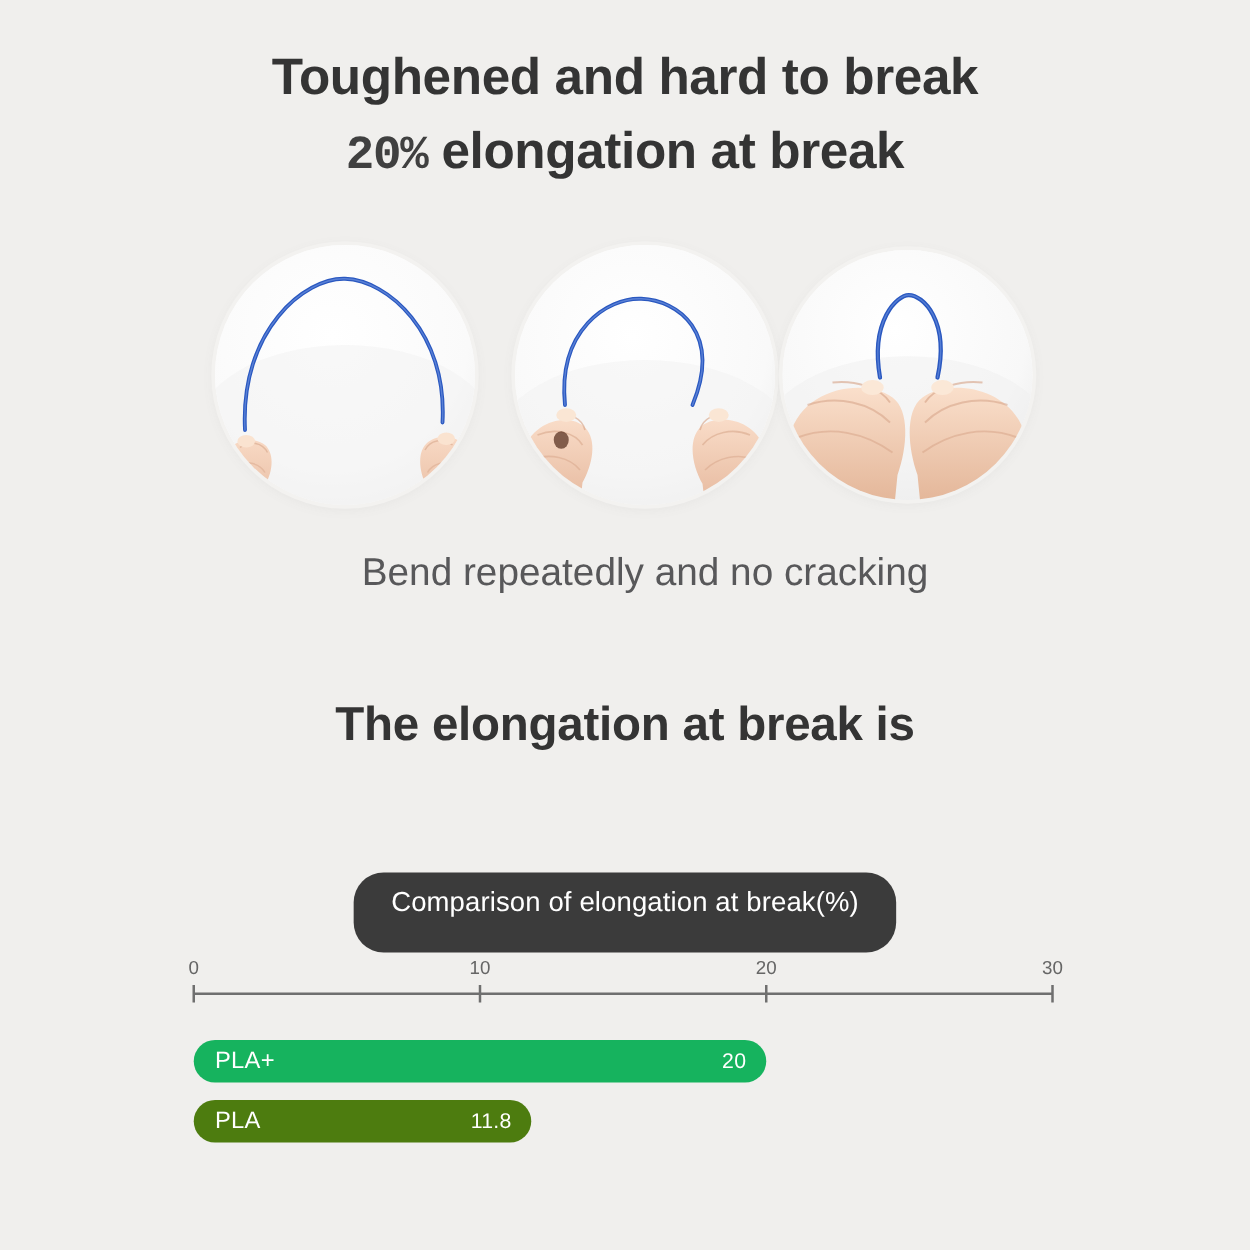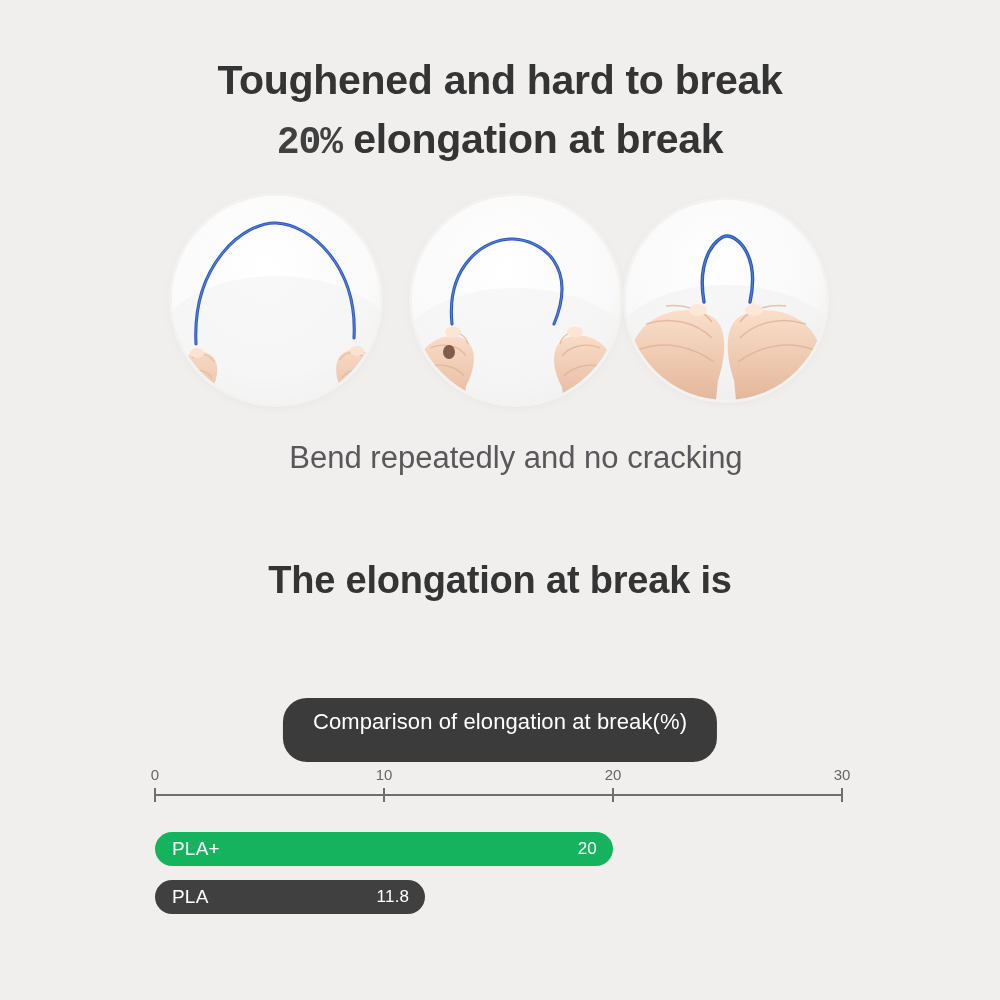--- a/index.html
+++ b/index.html
@@ -12,21 +12,21 @@
     background: #f0efed;
     font-family: "Liberation Sans", sans-serif;
     color: #3a3a3a;
     overflow: hidden;
     position: relative;
   }
 
   
   .headline {
     text-align: center;
-    padding-top: 51px;
+    padding-top: 32px;
   }
   .headline-line {
     font-size: 41px;
     font-weight: bold;
     letter-spacing: -0.3px;
     color: #343434;
     line-height: 1.45;
   }
   .headline-line .pct {
     color: #404040;
@@ -323,19 +323,19 @@
       </div>
   </div>
   <div class="bars" id="bars">
       <div class="bar-row">
         <div class="bar" style="width: 458px; background: rgb(22, 179, 94); gap: 32px;">
           <span class="bar-label">PLA+</span>
           <span class="bar-value">20</span>
         </div>
       </div>
       <div class="bar-row">
-        <div class="bar" style="width: 270.22px; background: #404040;">
+        <div class="bar" style="width: 270.22px; background: #4d7c0f;">
           <span class="bar-label">PLA</span>
           <span class="bar-value">11.8</span>
         </div>
       </div>
     </div>
 </div>
 
 </body></html>

